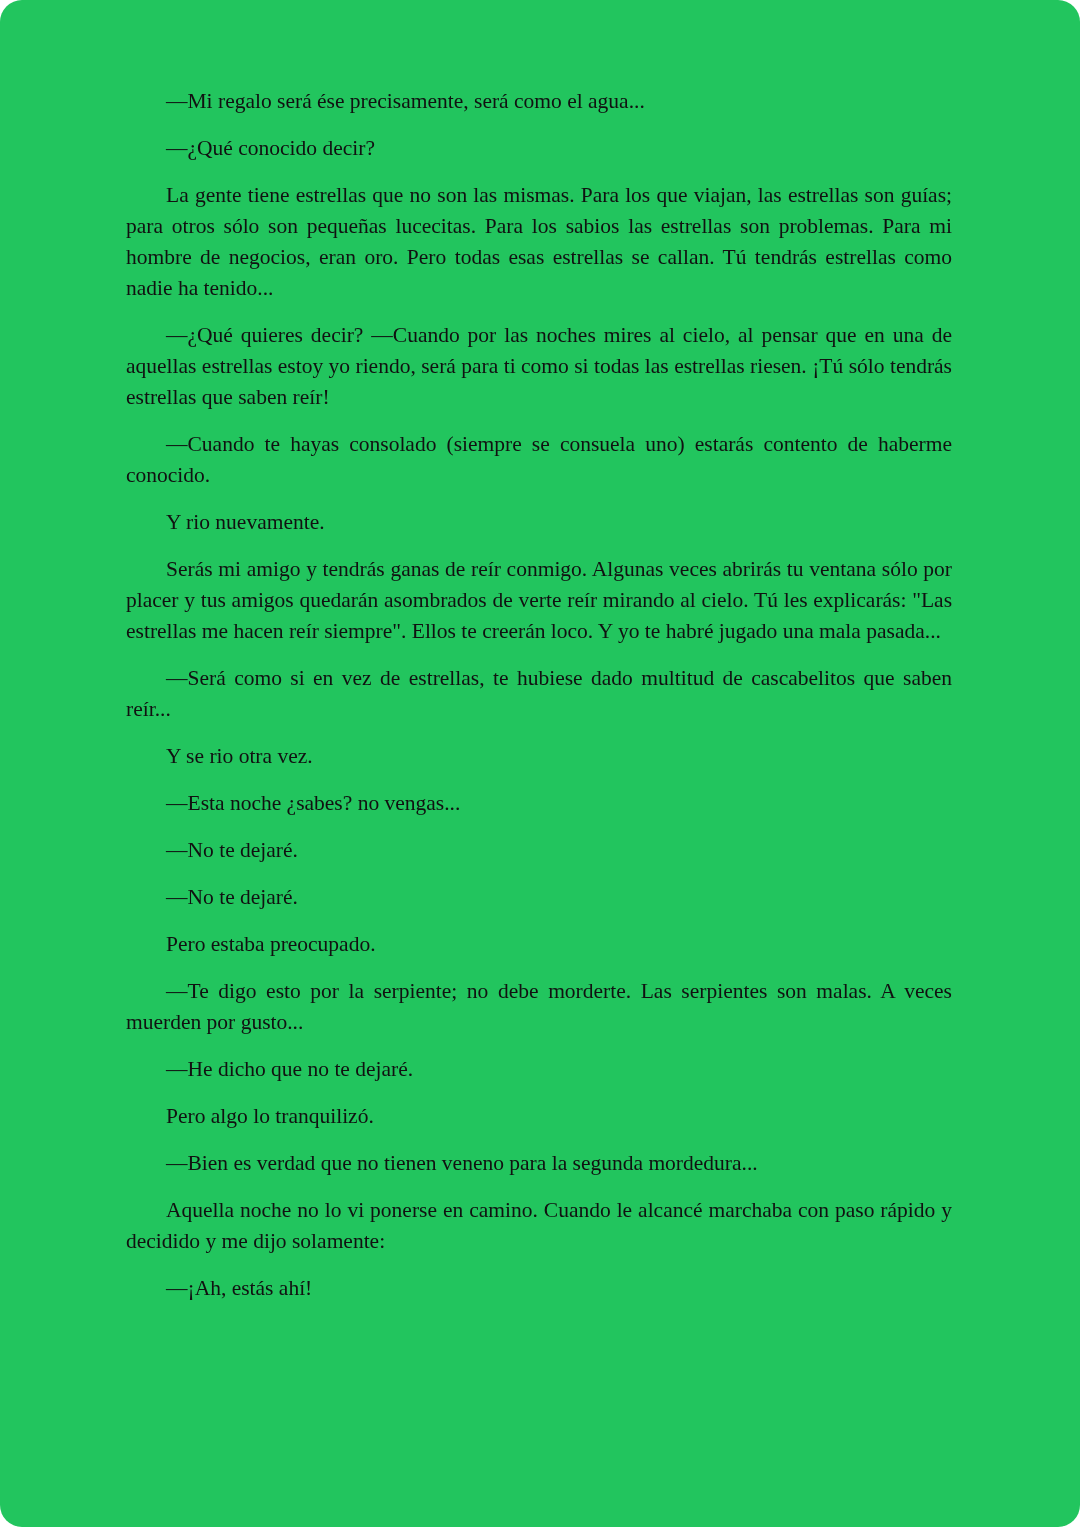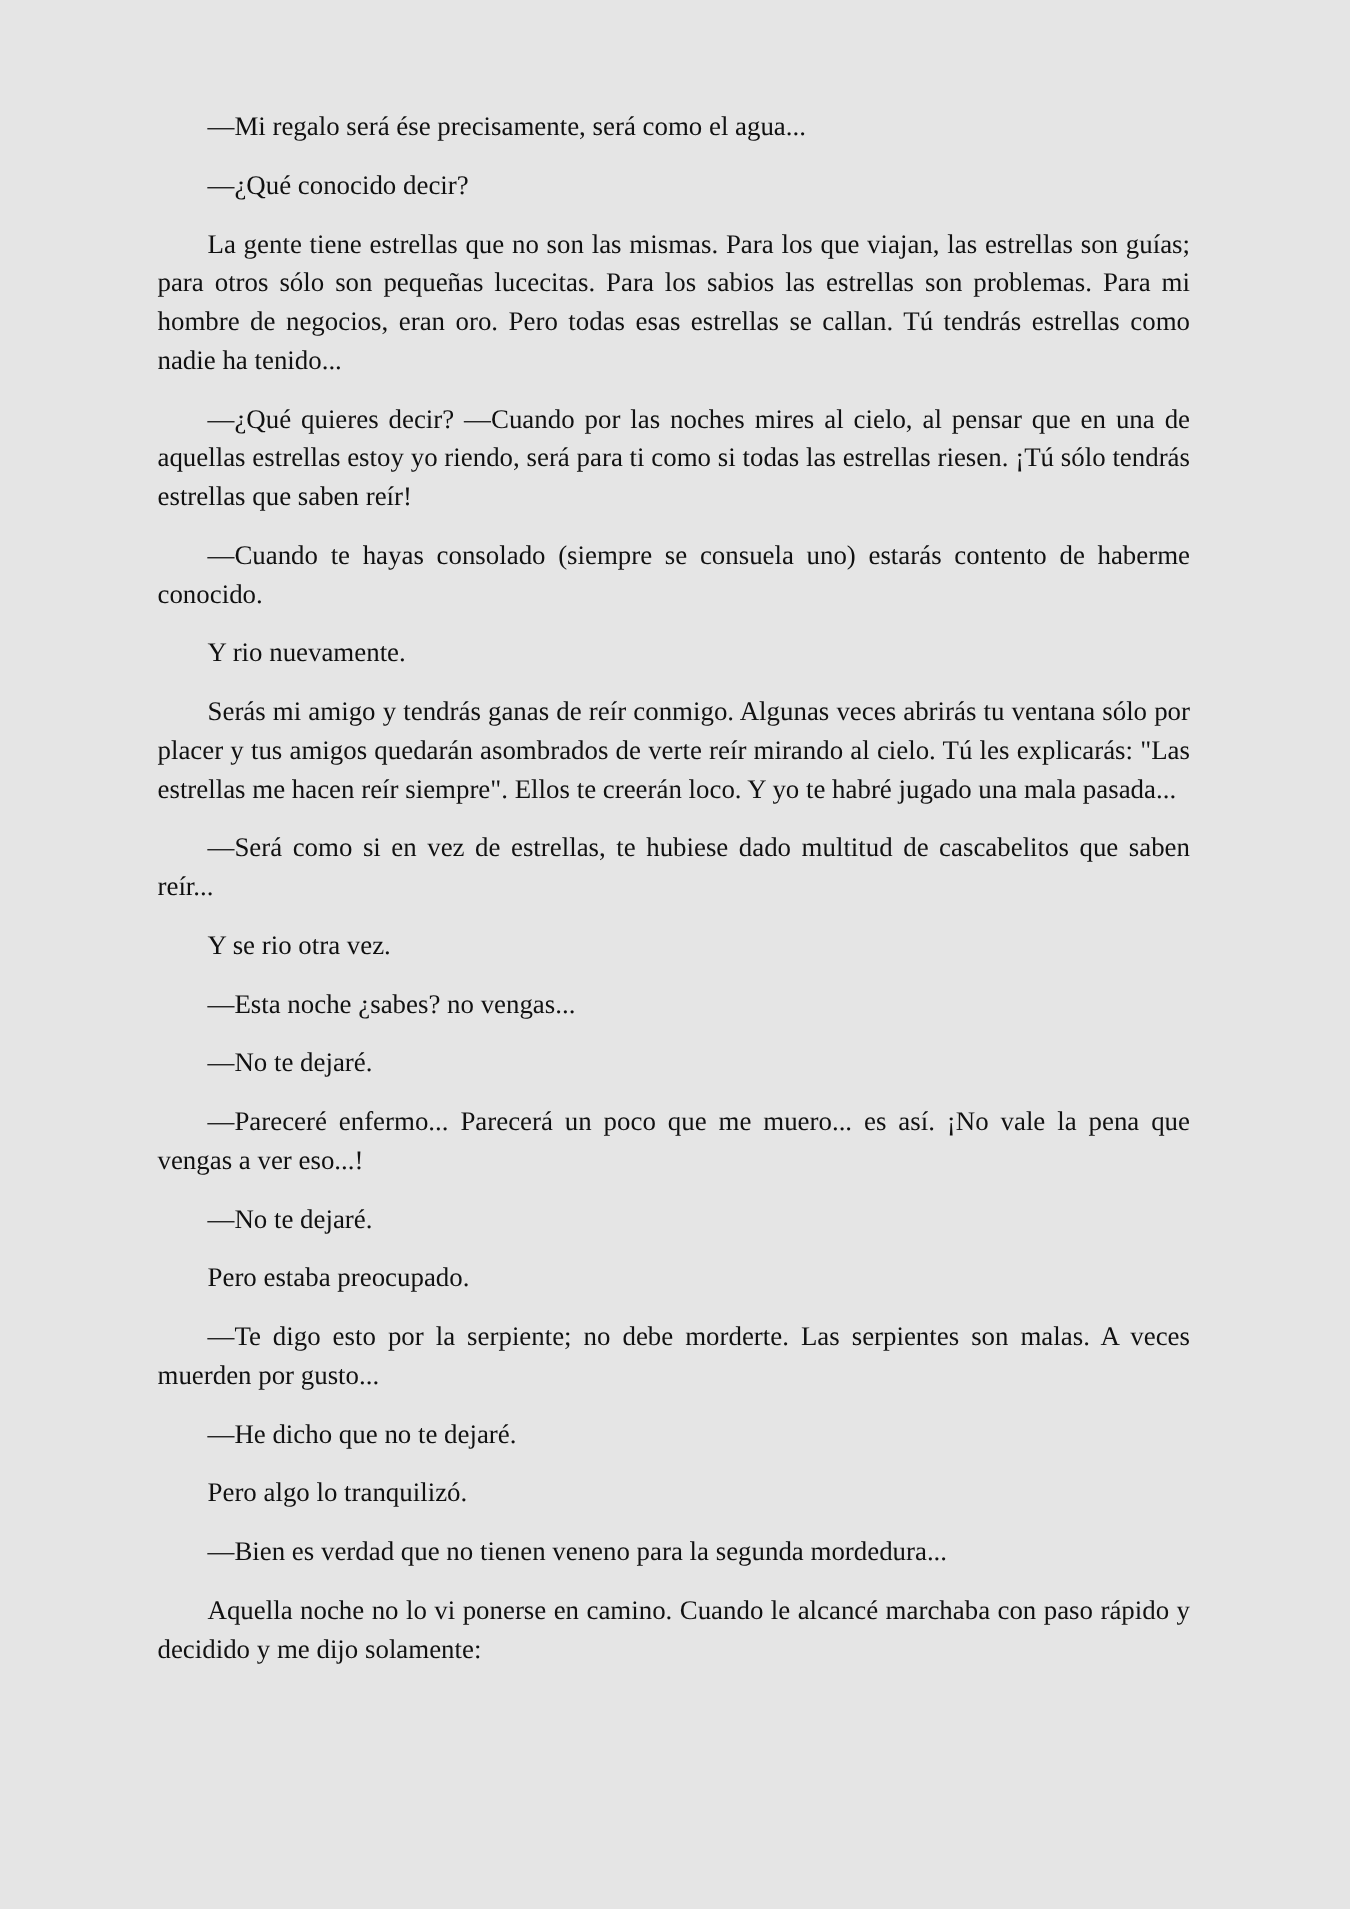--- a/index.html
+++ b/index.html
@@ -12,21 +12,22 @@
     height: 1527px;
     overflow: hidden;
     font-family: "Liberation Serif", "DejaVu Serif", serif;
     color: #111111;
   }
   .page {
     box-sizing: border-box;
     width: 1080px;
     height: 1527px;
     padding: 86px 128px 40px 126px;
-    background: #e5e5e5;
+    background: #22c55e;
+    border-radius: 22px;
   }
   .page p {
     margin: 16px 0 0 0;
     padding: 0;
     font-size: 21.5px;
     line-height: 31px;
     text-align: justify;
     text-indent: 40px;
     color: #111111;
   }
@@ -42,21 +43,21 @@
   <p>—¿Qué conocido decir?</p>
   <p>La gente tiene estrellas que no son las mismas. Para los que viajan, las estrellas son guías; para otros sólo son pequeñas lucecitas. Para los sabios las estrellas son problemas. Para mi hombre de negocios, eran oro. Pero todas esas estrellas se callan. Tú tendrás estrellas como nadie ha tenido...</p>
   <p>—¿Qué quieres decir? —Cuando por las noches mires al cielo, al pensar que en una de aquellas estrellas estoy yo riendo, será para ti como si todas las estrellas riesen. ¡Tú sólo tendrás estrellas que saben reír!</p>
   <p>—Cuando te hayas consolado (siempre se consuela uno) estarás contento de haberme conocido.</p>
   <p>Y rio nuevamente.</p>
   <p>Serás mi amigo y tendrás ganas de reír conmigo. Algunas veces abrirás tu ventana sólo por placer y tus amigos quedarán asombrados de verte reír mirando al cielo. Tú les explicarás: "Las estrellas me hacen reír siempre". Ellos te creerán loco. Y yo te habré jugado una mala pasada...</p>
   <p>—Será como si en vez de estrellas, te hubiese dado multitud de cascabelitos que saben reír...</p>
   <p>Y se rio otra vez.</p>
   <p>—Esta noche ¿sabes? no vengas...</p>
   <p>—No te dejaré.</p>
-  <p>—Pareceré enfermo... Parecerá un poco que me muero... es así. ¡No vale la pena que vengas a ver eso...!</p>
   <p>—No te dejaré.</p>
   <p>Pero estaba preocupado.</p>
   <p>—Te digo esto por la serpiente; no debe morderte. Las serpientes son malas. A veces muerden por gusto...</p>
   <p>—He dicho que no te dejaré.</p>
   <p>Pero algo lo tranquilizó.</p>
   <p>—Bien es verdad que no tienen veneno para la segunda mordedura...</p>
   <p>Aquella noche no lo vi ponerse en camino. Cuando le alcancé marchaba con paso rápido y decidido y me dijo solamente:</p>
+  <p>—¡Ah, estás ahí!</p>
 </div>
 
 </body></html>

